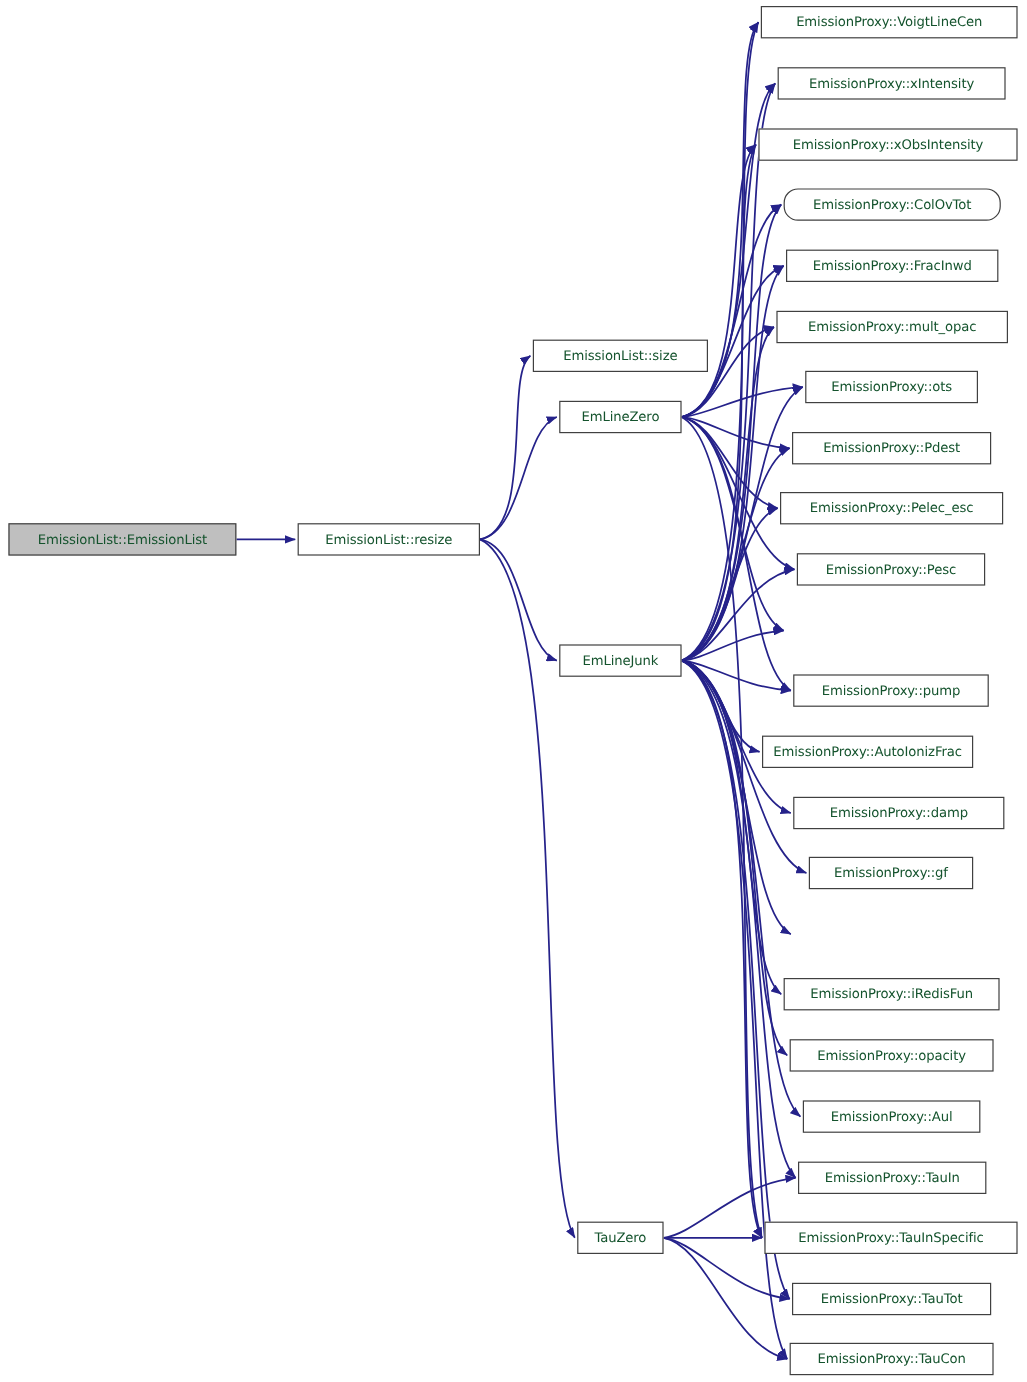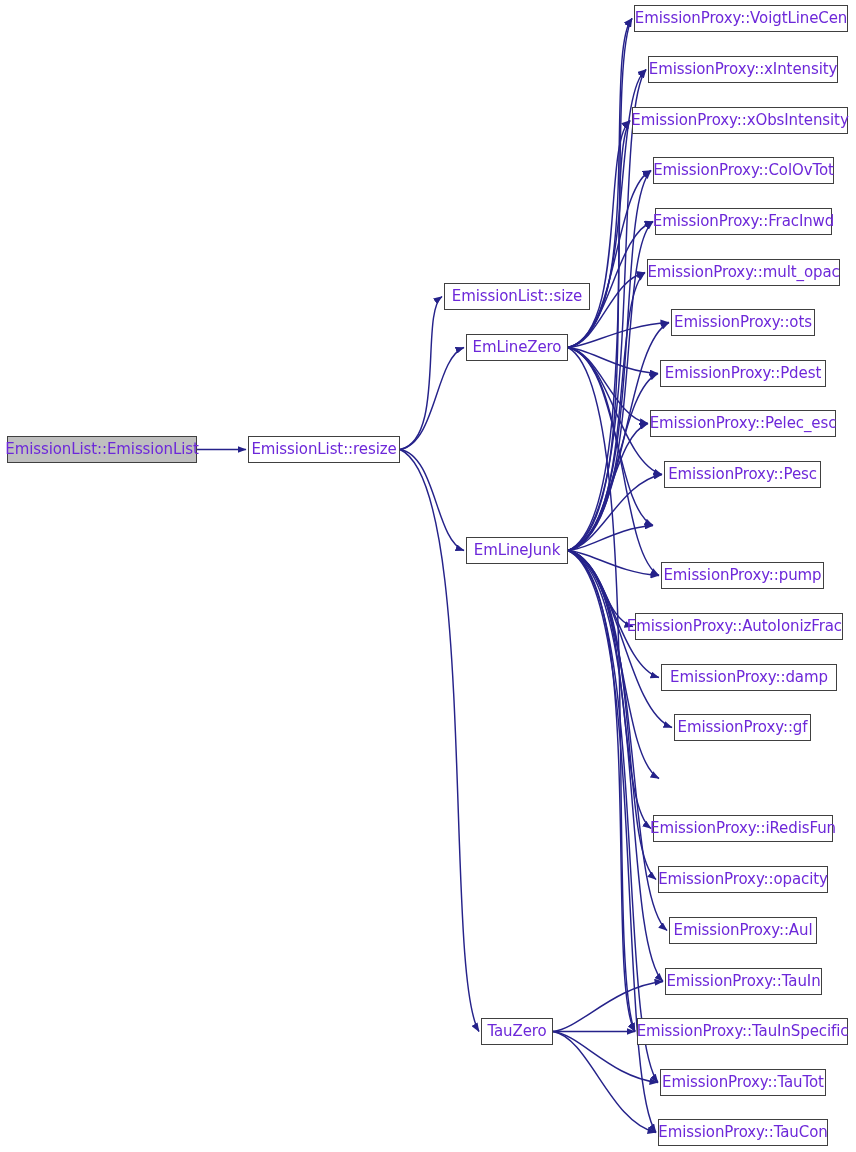--- a/index.html
+++ b/index.html
@@ -4,22 +4,22 @@
 <style>
   html,body{margin:0;padding:0;background:#ffffff;}
   body{font-family:"DejaVu Sans","Liberation Sans",sans-serif;}
   #canvas{position:relative;width:856px;height:1152px;background:#ffffff;overflow:hidden;}
   #edges{position:absolute;left:0;top:0;width:856px;height:1152px;}
   .node{
     position:absolute;
     box-sizing:border-box;
     border:1px solid #404040;
     background:#ffffff;
-    color:#6d28d9;
-    font-size:15px;
+    color:#14532d;
+    font-size:11px;
     line-height:1;
     display:flex;
     align-items:center;
     justify-content:center;
     white-space:nowrap;
     letter-spacing:-0.1px;
   }
   .node.root{background:#bfbfbf;border-color:#404040;}
 </style>
 </head>
@@ -98,21 +98,21 @@
     </div>
     <div class="node" style="left: 634px; top: 5px; width: 214px; height: 27px;">
       <span>EmissionProxy::VoigtLineCen</span>
     </div>
     <div class="node" style="left: 648px; top: 56px; width: 190px; height: 27px;">
       <span>EmissionProxy::xIntensity</span>
     </div>
     <div class="node" style="left: 632px; top: 107px; width: 216px; height: 27px;">
       <span>EmissionProxy::xObsIntensity</span>
     </div>
-    <div class="node" style="left: 653px; top: 157px; width: 181px; height: 27px;">
+    <div class="node" style="left: 653px; top: 157px; width: 181px; height: 27px; border-radius: 12px;">
       <span>EmissionProxy::ColOvTot</span>
     </div>
     <div class="node" style="left: 655px; top: 208px; width: 177px; height: 27px;">
       <span>EmissionProxy::FracInwd</span>
     </div>
     <div class="node" style="left: 647px; top: 259px; width: 193px; height: 27px;">
       <span>EmissionProxy::mult_opac</span>
     </div>
     <div class="node" style="left: 671px; top: 309px; width: 144px; height: 27px;">
       <span>EmissionProxy::ots</span>
@@ -122,21 +122,21 @@
     </div>
     <div class="node" style="left: 650px; top: 410px; width: 186px; height: 27px;">
       <span>EmissionProxy::Pelec_esc</span>
     </div>
     <div class="node" style="left: 664px; top: 461px; width: 157px; height: 27px;">
       <span>EmissionProxy::Pesc</span>
     </div>
     <div class="node" style="left: 661px; top: 562px; width: 163px; height: 27px;">
       <span>EmissionProxy::pump</span>
     </div>
-    <div class="node" style="left: 635px; top: 613px; width: 208px; height: 27px; justify-content: flex-end;">
+    <div class="node" style="left: 635px; top: 613px; width: 176px; height: 27px;">
       <span>EmissionProxy::AutoIonizFrac</span>
     </div>
     <div class="node" style="left: 661px; top: 664px; width: 176px; height: 27px;">
       <span>EmissionProxy::damp</span>
     </div>
     <div class="node" style="left: 674px; top: 714px; width: 137px; height: 27px;">
       <span>EmissionProxy::gf</span>
     </div>
     <div class="node" style="left: 653px; top: 815px; width: 180px; height: 27px; justify-content: center;">
       <span>EmissionProxy::iRedisFun</span>

